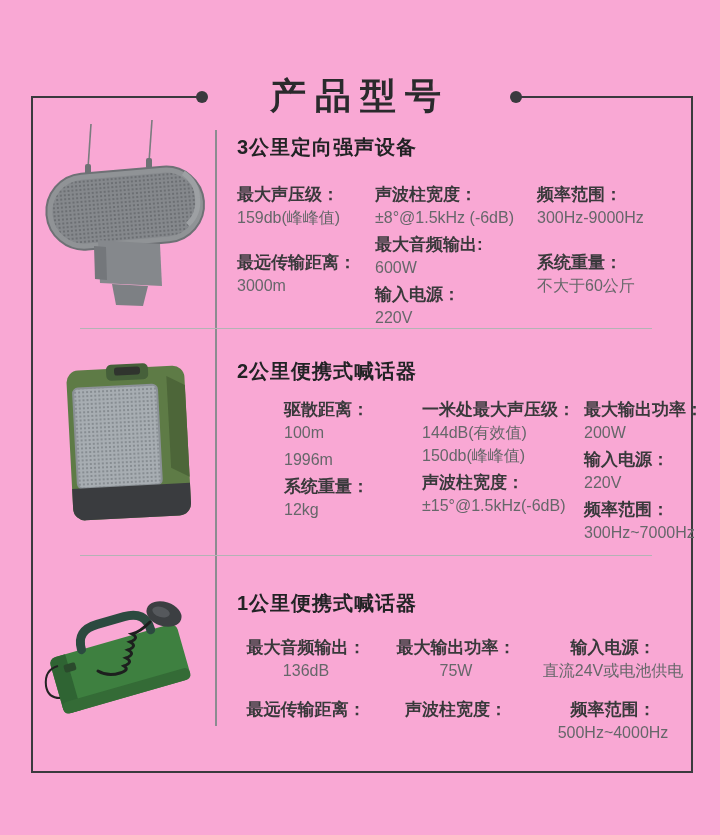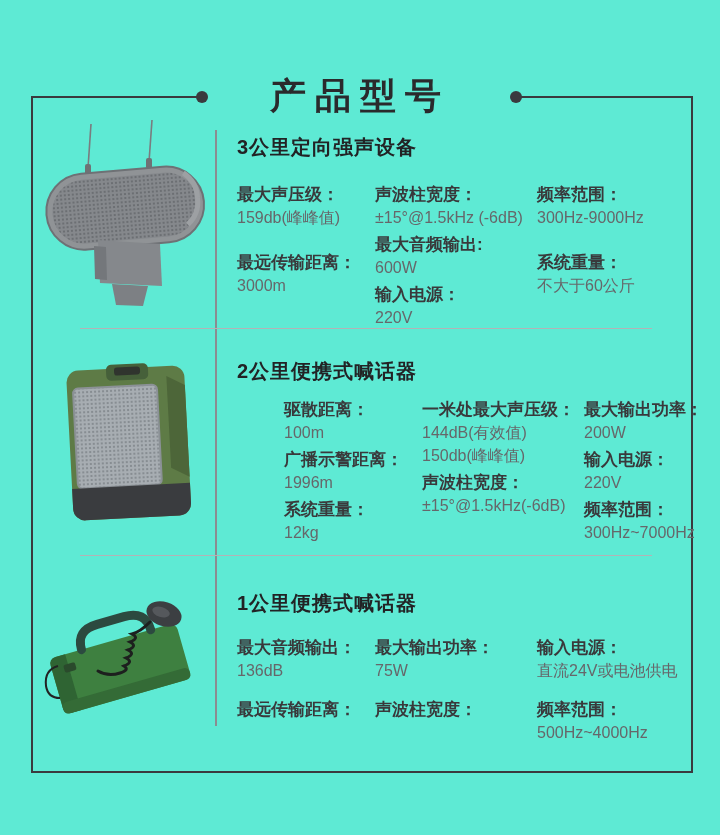--- a/index.html
+++ b/index.html
@@ -1,18 +1,18 @@
 <!DOCTYPE html>
 <html><head>
 <meta charset="utf-8">
 <style>
   * { margin:0; padding:0; box-sizing:border-box; }
   html,body { background:#ffffff; }
   body { font-family:"Liberation Sans","DejaVu Sans",sans-serif; }
-  .poster { position:relative; width:720px; height:835px; background:#5eead4; overflow:hidden; }
+  .poster { position:relative; width:720px; height:835px; background:#f9a8d4; overflow:hidden; }
 
   
   .frame-left  { position:absolute; left:31px;  top:96px;  width:2px;   height:677px; background:#3a3a3e; }
   .frame-right { position:absolute; left:691px; top:96px;  width:2px;   height:677px; background:#3a3a3e; }
   .frame-bottom{ position:absolute; left:31px;  top:771px; width:662px; height:2px;   background:#3a3a3e; }
   .deco-line-left  { position:absolute; left:31px;  top:96px; width:166px; height:2px; background:#3a3a3e; }
   .deco-line-right { position:absolute; left:521px; top:96px; width:172px; height:2px; background:#3a3a3e; }
   .deco-dot { position:absolute; width:12px; height:12px; border-radius:50%; background:#3a3a3e; top:91px; }
   .deco-dot.left  { left:196px; }
   .deco-dot.right { left:510px; }
@@ -28,21 +28,21 @@
 
   
   .section-header { position:absolute; left:237px; font-size:20px; font-weight:800; color:#222325; letter-spacing:1px; white-space:nowrap; }
   .section-header.s1 { top:134px; }
   .section-header.s2 { top:358px; }
   .section-header.s3 { top:590px; }
 
   .spec-columns { position:absolute; left:237px; display:flex; align-items:flex-start; }
   .spec-columns.s1 { top:183px; }
   .spec-columns.s2 { top:398px;margin-left:47px; }
-  .spec-columns.s3 { top:636px; }
+  .spec-columns.s3 { top:636px;text-align:center; }
   .spec-col { flex:0 0 auto; }
   .spec-col:nth-child(1) { width:138px; }
   .spec-col:nth-child(2) { width:162px; }
   .spec-col:nth-child(3) { width:152px; }
   .spec-item { margin-bottom:4px; }
   .spec-item.gapped { margin-top:22px; }
   .spec-columns.s3 .spec-item { margin-bottom:16px; }
   .spec-label { font-size:17px; font-weight:700; color:#39393b; line-height:23px; white-space:nowrap; }
   .spec-value { font-size:16px; font-weight:400; color:#66676a; line-height:23px; white-space:nowrap; }
 
@@ -145,21 +145,21 @@
           <div class="spec-value">159db(峰峰值)</div>
         </div>
         <div class="spec-item gapped">
           <div class="spec-label">最远传输距离：</div>
           <div class="spec-value">3000m</div>
         </div>
       </div>
       <div class="spec-col">
         <div class="spec-item">
           <div class="spec-label">声波柱宽度：</div>
-          <div class="spec-value">±15°@1.5kHz (-6dB)</div>
+          <div class="spec-value">±8°@1.5kHz (-6dB)</div>
         </div>
         <div class="spec-item">
           <div class="spec-label">最大音频输出:</div>
           <div class="spec-value">600W</div>
         </div>
         <div class="spec-item">
           <div class="spec-label">输入电源：</div>
           <div class="spec-value">220V</div>
         </div>
       </div>
@@ -174,21 +174,20 @@
         </div>
       </div>
     </div>
   <div class="spec-columns s2">
       <div class="spec-col">
         <div class="spec-item">
           <div class="spec-label">驱散距离：</div>
           <div class="spec-value">100m</div>
         </div>
         <div class="spec-item">
-          <div class="spec-label">广播示警距离：</div>
           <div class="spec-value">1996m</div>
         </div>
         <div class="spec-item">
           <div class="spec-label">系统重量：</div>
           <div class="spec-value">12kg</div>
         </div>
       </div>
       <div class="spec-col">
         <div class="spec-item">
           <div class="spec-label">一米处最大声压级：</div>

